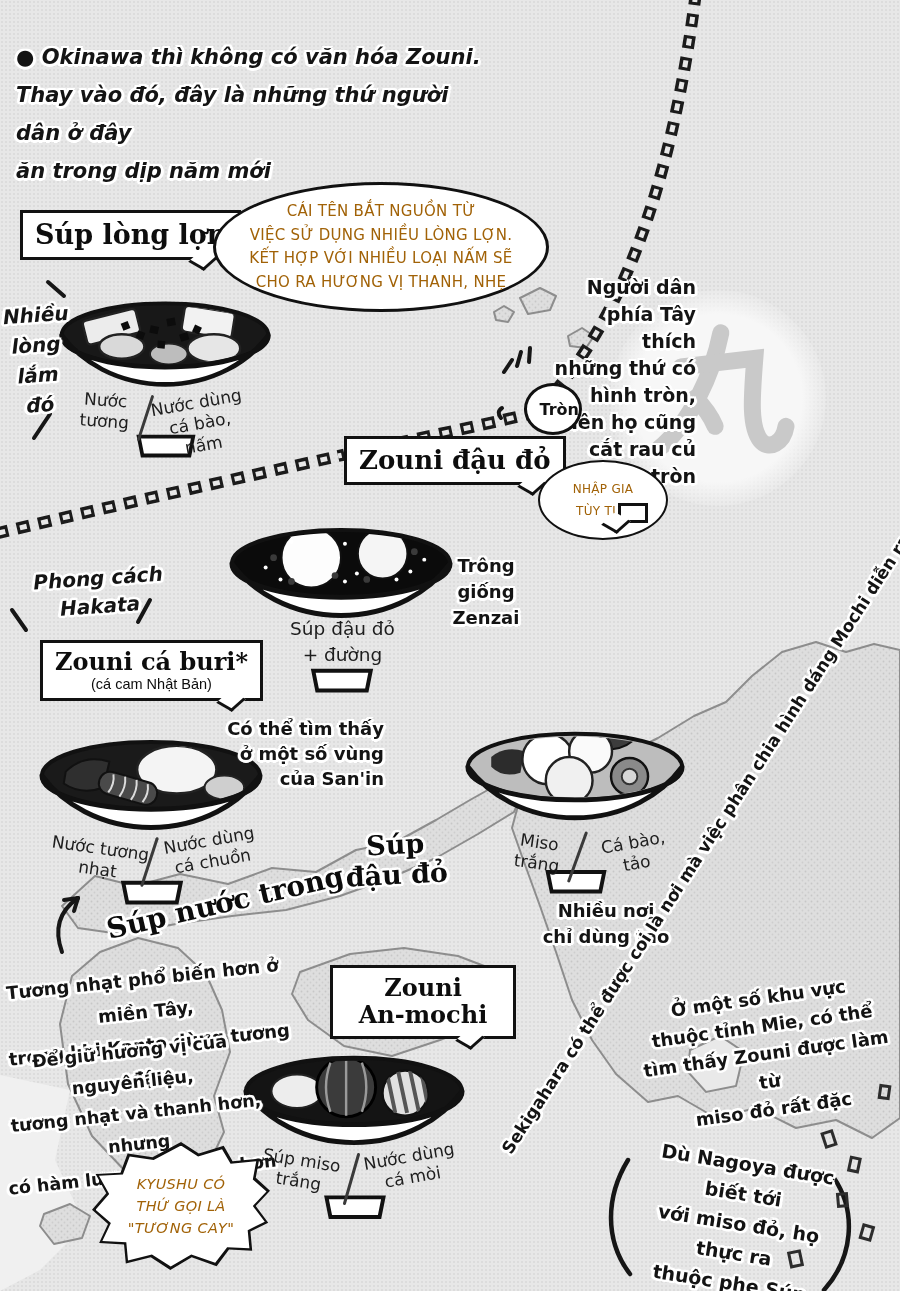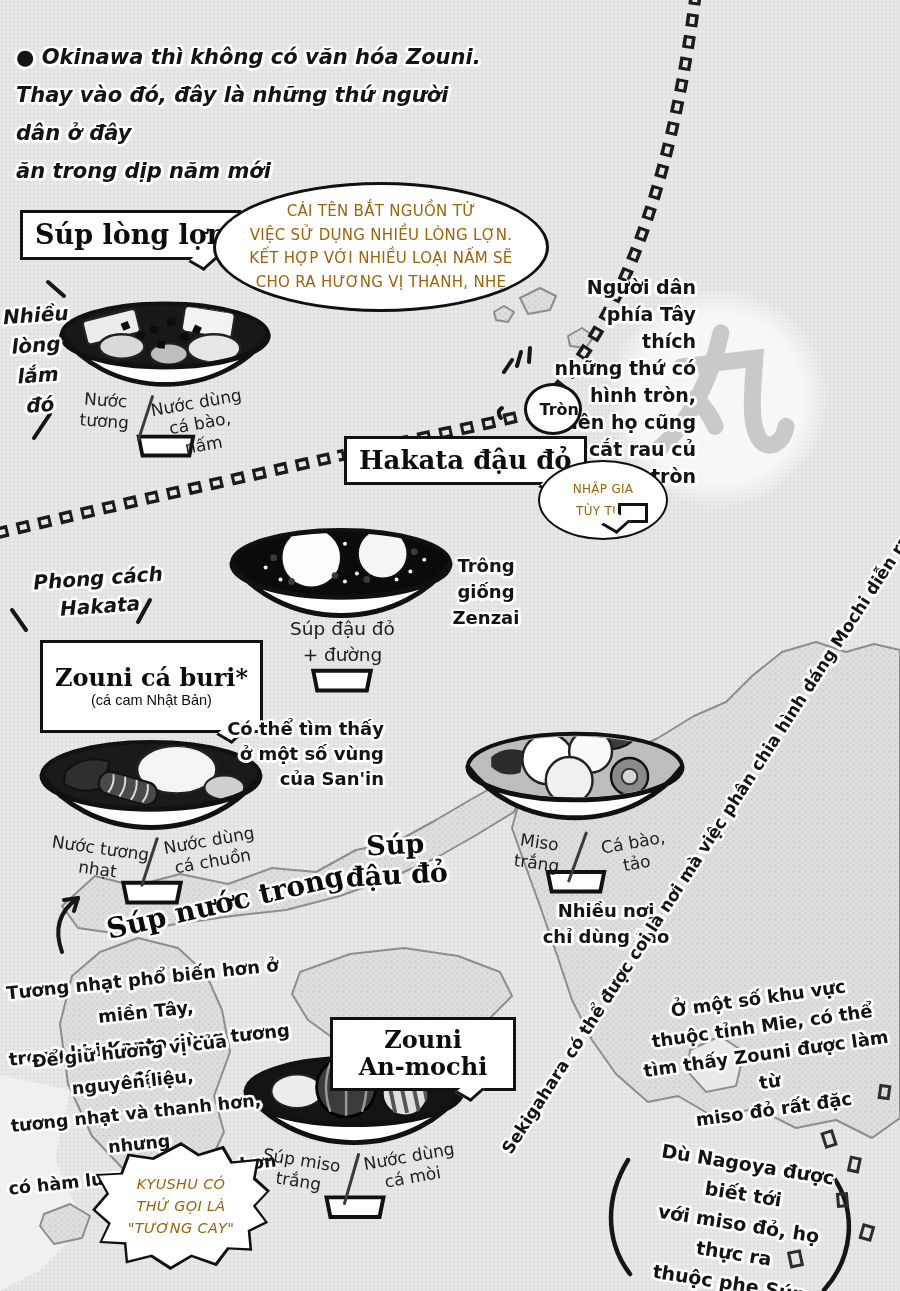--- a/index.html
+++ b/index.html
@@ -284,21 +284,21 @@
 hình tròn,
 nên họ cũng
 cắt rau củ
 hình tròn</div>
 
   <div class="abs" style="left:524px;top:383px;width:52px;height:46px;background:#fff;border:3px solid #111;border-radius:50%;display:flex;align-items:center;justify-content:flex-end;">
     <span style="font-weight:700;font-size:16px;">Tròn</span>
   </div>
 
   <div class="titlebox" style="left:344px;top:436px;font-size:26px;">
-    <span>Hakata đậu đỏ</span>
+    <span>Zouni đậu đỏ</span>
     <i class="tail" style="right:22px;bottom:-12px;"></i>
   </div>
 
   <div class="bubble" style="left:538px;top:460px;width:126px;height:76px;border-width:2.5px;">
     <span class="caps pre" style="font-size:12px;line-height:22px;">NHẬP GIA
 TÙY TỤC</span>
   </div>
 
   <div class="titlebox" style="left:618px;top:503px;font-size:24px;">
     <i class="tail" style="right:20px;bottom:-12px;"></i>
@@ -308,21 +308,21 @@
 giống
 Zenzai</div>
 
   <div class="bowl-label pre" style="left:275px;top:616px;width:135px;font-size:18.5px;line-height:1.4;">Súp đậu đỏ
 + đường</div>
 
 
   <div class="abs hand pre ctr o2" style="left:26px;top:564px;width:146px;font-size:20px;line-height:28px;transform:rotate(-4deg);">Phong cách
 Hakata</div>
 
-  <div class="titlebox" style="left:40px;top:640px;padding:22px 12px;">
+  <div class="titlebox" style="left:40px;top:640px;padding:6px 12px;">
     <div style="font-size:24px;">Zouni cá buri*</div>
     <div style="font-family:Liberation Sans, sans-serif;font-weight:400;font-size:14.5px;">(cá cam Nhật Bản)</div>
     <i class="tail" style="right:20px;bottom:-12px;"></i>
   </div>
 
   <div class="abs comic pre ctr o2" style="left:224px;top:716px;width:160px;font-size:18px;line-height:25px;text-align:right;">Có thể tìm thấy
 ở một số vùng
 của San'in</div>
 
   <div class="bowl-label pre" style="left:44px;top:838px;width:110px;transform:rotate(8deg);">Nước tương
@@ -340,21 +340,21 @@
   <div class="abs maptxt pre ctr o2" style="left:336px;top:830px;width:120px;font-size:27px;line-height:30px;transform:rotate(-3deg);">Súp
 đậu đỏ</div>
   <div class="abs maptxt o2" style="left:104px;top:886px;font-size:28px;white-space:nowrap;transform:rotate(-13deg);">Súp nước trong</div>
 
   <div class="abs comic pre ctr o2" style="left:536px;top:898px;width:140px;font-size:18px;line-height:26px;">Nhiều nơi
 chỉ dùng tảo</div>
 
   <div class="abs comic pre ctr o2" style="left:0px;top:962px;width:295px;font-size:18px;line-height:33px;transform:rotate(-6deg);">Tương nhạt phổ biến hơn ở miền Tây,
 trong khi Kanto dùng tương đậm</div>
 
-  <div class="titlebox" style="left:330px;top:1017px;font-size:24px;width:156px;">
+  <div class="titlebox" style="left:330px;top:965px;font-size:24px;width:156px;">
     <span class="pre">Zouni
 An-mochi</span>
     <i class="tail" style="right:34px;bottom:-12px;"></i>
   </div>
 
   <div class="abs comic pre ctr o2" style="left:0px;top:1036px;width:272px;font-size:17.5px;line-height:31px;transform:rotate(-6deg);">Để giữ hương vị của nguyên liệu,
 tương nhạt và thanh hơn, nhưng
 có hàm lượng natri cao hơn</div>
 
   <div class="abs comic o2" style="left:506px;top:1142px;width:620px;font-size:17px;white-space:nowrap;transform:rotate(-57deg);transform-origin:left center;">Sekigahara có thể được coi là nơi mà việc phân chia hình dáng Mochi diễn ra</div>

